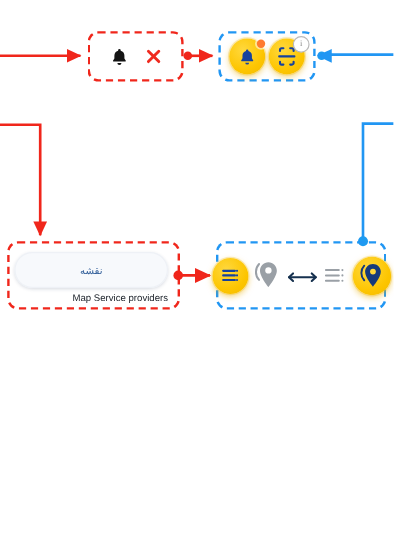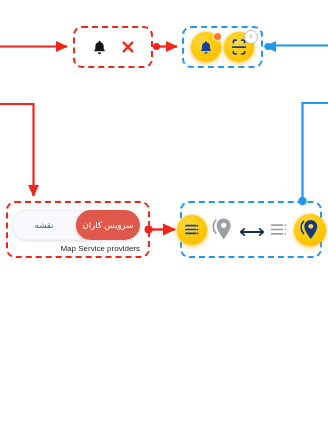--- a/index.html
+++ b/index.html
@@ -185,21 +185,20 @@
         <span class="ring-badge">i</span>
       </span>
     </div>
   </div>
 
   <div class="dashbox red" style="left:6px;top:201px;width:144px;height:57px;">
   </div>
 
   <div class="seg-wrap">
     <div class="seg">
-      <div class="seg-btn active">سرویس کاران</div>
       <div class="seg-btn inactive">نقشه</div>
     </div>
     <div class="seg-labels">
       <div class="seg-label">Service providers</div>
       <div class="seg-label">Map</div>
     </div>
   </div>
 
   <div class="dashbox blue" style="left:180px;top:201px;width:142px;height:57px;">
     <div class="boxrow" style="gap:5px;">

